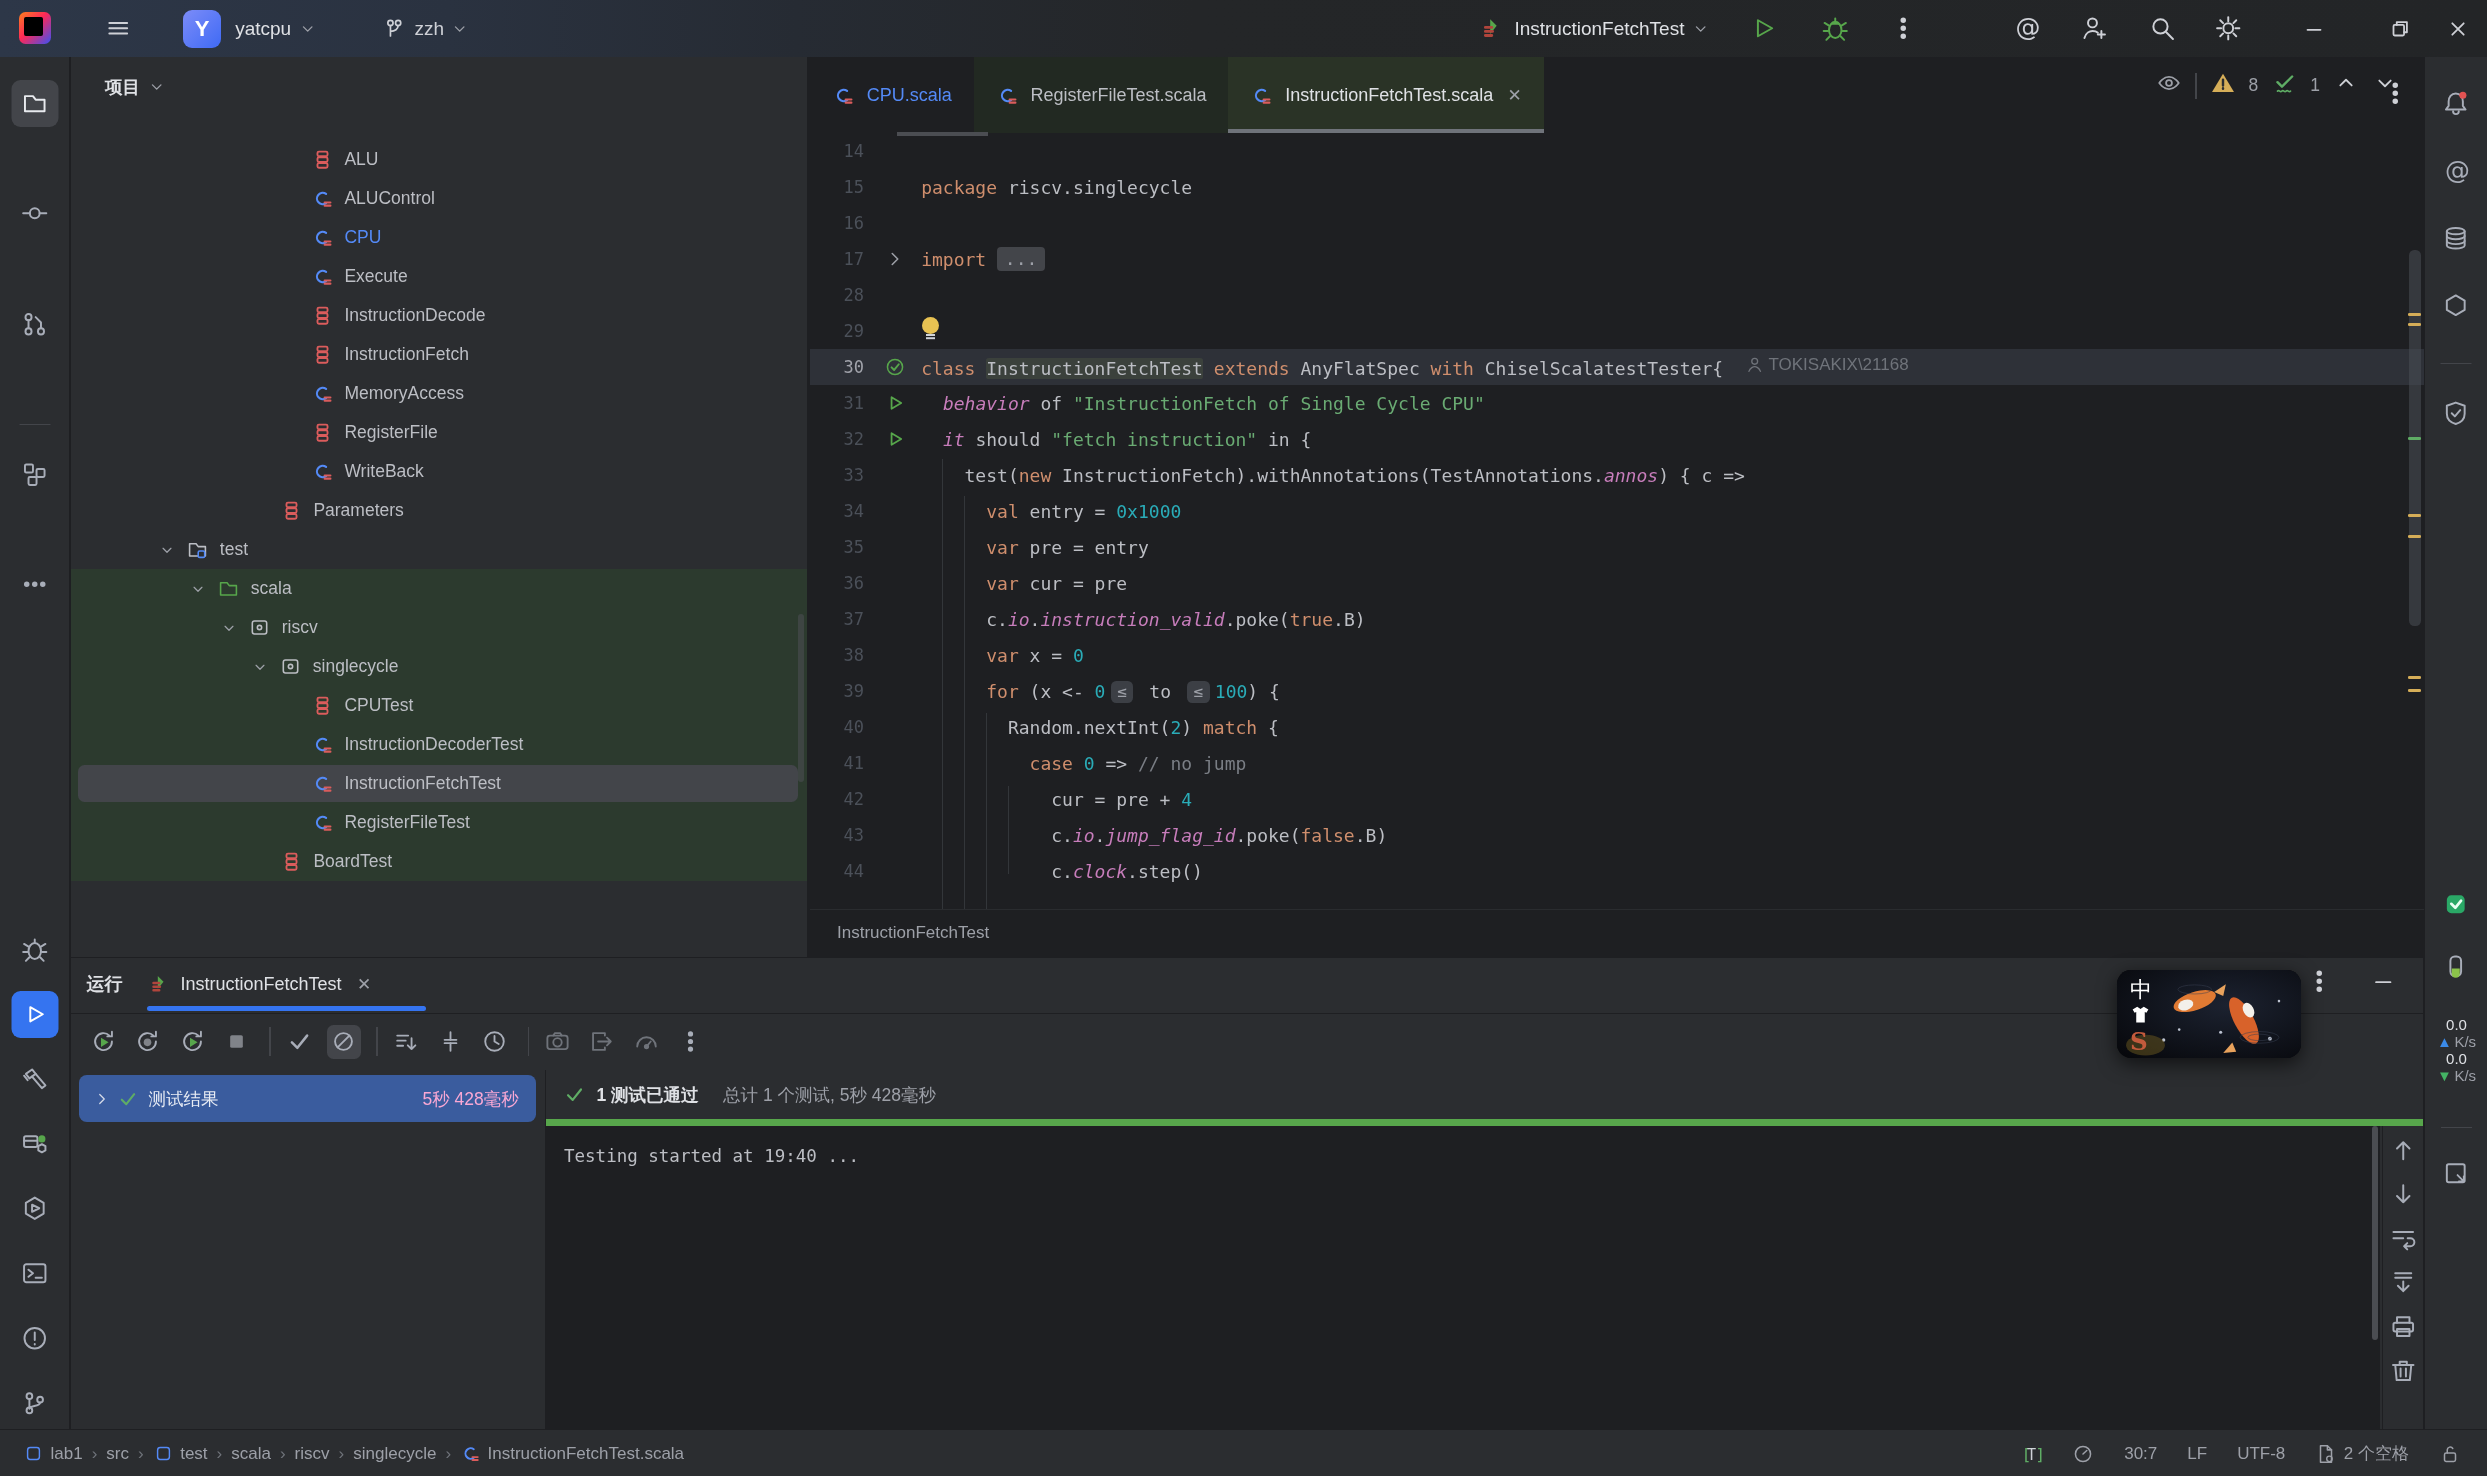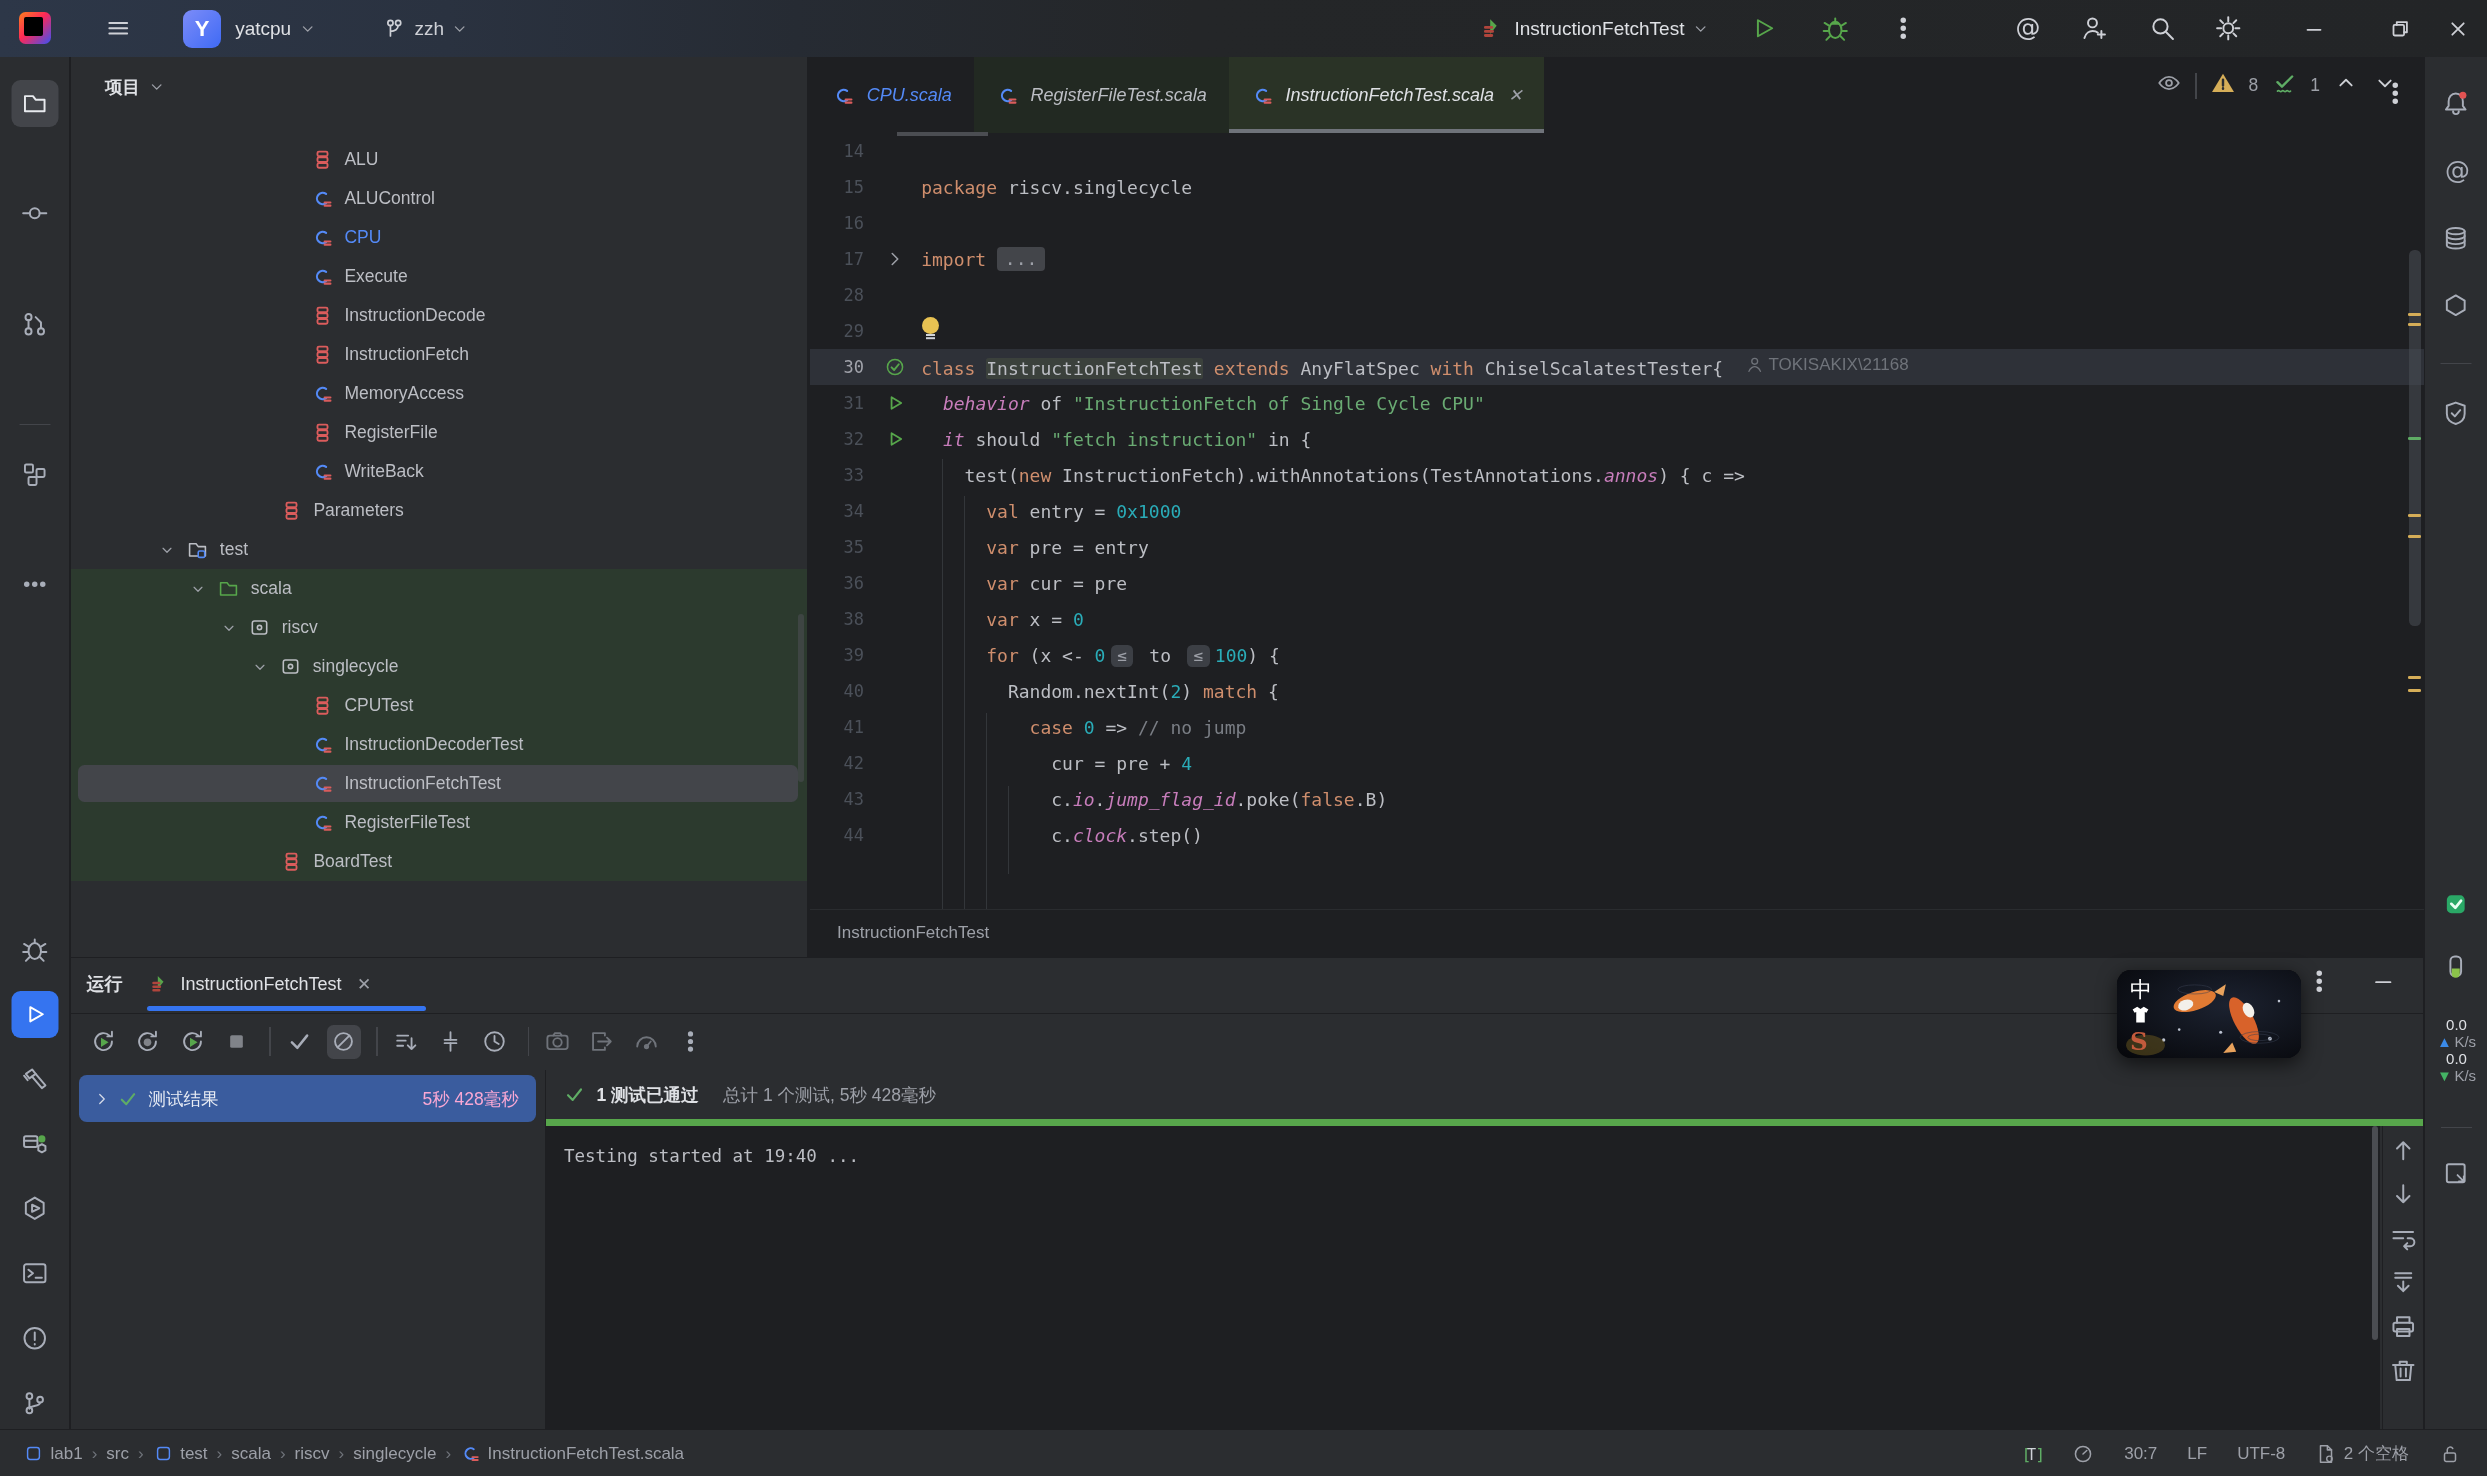--- a/index.html
+++ b/index.html
@@ -53,21 +53,21 @@
   .trow .ticonbox { position:relative; width:23px; height:23px; flex:0 0 23px; }
   .trow .ticonbox svg { width:23px; height:23px; }
   .trow .tchev { position:relative; width:18px; height:18px; margin-right:10.4px; color:#9da0a8; }
   .trow .tchev svg { width:18px; height:18px; }
   .trow .tlabel { position:relative; margin-left:10.4px; white-space:nowrap; }
   #proj-scroll { position:absolute; right:2.6px; top:557px; width:6.5px; height:168px; background:#4b4d52; border-radius:3.2px; opacity:.6; }
 
   
   #editor { position:absolute; left:810px; top:57px; width:1614px; height:900px; background:#1e1f22; }
   #tabbar { position:absolute; left:0; top:0; width:100%; height:76px; display:flex; }
-  .etab { position:relative; height:76px; display:flex; align-items:center; padding:0 22px; font-size:18px; color:#bcbec4; cursor:pointer;font-style:italic; }
+  .etab { position:relative; height:76px; display:flex; align-items:center; padding:0 22px; font-size:18px; color:#bcbec4; cursor:pointer; }
   .etab .eticon { width:23px; height:23px; margin-right:11.7px; }
   .etab .eticon svg { width:23px; height:23px; }
   .etab.testbg { background:#222922; }
   .etab.active { background:#2a3326; color:#dfe1e5; }
   .etab .underline { position:absolute; left:0; bottom:0; width:100%; height:4.5px; background:#6f737a; }
   .etab .closex { margin-left:14.2px; color:#9da0a8; font-size:17px; }
   #tabbar-more { position:absolute; right:14.2px; top:22px; width:28.5px; height:28.5px; color:#ced0d6; }
   #tabbar-more svg { width:100%; height:100%; }
   #tab-hscroll { position:absolute; left:87px; top:75px; width:91px; height:3.9px; background:#4b4d52; }
 
@@ -674,20 +674,21 @@
         <div class="cline"><span class="lnum">31</span><span class="gslot"><svg viewBox="0 0 32 32" fill="none" stroke="currentColor" stroke-width="2.2" stroke-linecap="round" stroke-linejoin="round">
               <path d="M11 7.5l14 8.5-14 8.5z" stroke="#57a64b" stroke-width="2.6"></path>
             </svg></span><span class="ctext"><span class="seg-txt">  </span><span class="seg-mem">behavior</span><span class="seg-txt"> of </span><span class="seg-str">"InstructionFetch of Single Cycle CPU"</span></span></div>
         <div class="cline"><span class="lnum">32</span><span class="gslot"><svg viewBox="0 0 32 32" fill="none" stroke="currentColor" stroke-width="2.2" stroke-linecap="round" stroke-linejoin="round">
               <path d="M11 7.5l14 8.5-14 8.5z" stroke="#57a64b" stroke-width="2.6"></path>
             </svg></span><span class="ctext"><span class="seg-txt">  </span><span class="seg-mem">it</span><span class="seg-txt"> should </span><span class="seg-str">"fetch instruction"</span><span class="seg-txt"> in {</span></span></div>
         <div class="cline"><span class="lnum">33</span><span class="gslot"></span><span class="ctext"><span class="seg-txt">    test(</span><span class="seg-kw">new</span><span class="seg-txt"> InstructionFetch).withAnnotations(TestAnnotations.</span><span class="seg-mem">annos</span><span class="seg-txt">) { c =&gt;</span></span></div>
         <div class="cline"><span class="lnum">34</span><span class="gslot"></span><span class="ctext"><span class="seg-txt">      </span><span class="seg-kw">val</span><span class="seg-txt"> entry = </span><span class="seg-num">0x1000</span></span></div>
         <div class="cline"><span class="lnum">35</span><span class="gslot"></span><span class="ctext"><span class="seg-txt">      </span><span class="seg-kw">var</span><span class="seg-txt"> pre = entry</span></span></div>
         <div class="cline"><span class="lnum">36</span><span class="gslot"></span><span class="ctext"><span class="seg-txt">      </span><span class="seg-kw">var</span><span class="seg-txt"> cur = pre</span></span></div>
+        <div class="cline"><span class="lnum">37</span><span class="gslot"></span><span class="ctext"><span class="seg-txt">      c.</span><span class="seg-mem">io</span><span class="seg-txt">.</span><span class="seg-mem">instruction_valid</span><span class="seg-txt">.poke(</span><span class="seg-kw">true</span><span class="seg-txt">.B)</span></span></div>
         <div class="cline"><span class="lnum">38</span><span class="gslot"></span><span class="ctext"><span class="seg-txt">      </span><span class="seg-kw">var</span><span class="seg-txt"> x = </span><span class="seg-num">0</span></span></div>
         <div class="cline"><span class="lnum">39</span><span class="gslot"></span><span class="ctext"><span class="seg-txt">      </span><span class="seg-kw">for</span><span class="seg-txt"> (x &lt;- </span><span class="seg-num">0</span><span class="seg-inlay">≤</span><span class="seg-txt"> to </span><span class="seg-inlay">≤</span><span class="seg-num">100</span><span class="seg-txt">) {</span></span></div>
         <div class="cline"><span class="lnum">40</span><span class="gslot"></span><span class="ctext"><span class="seg-txt">        Random.nextInt(</span><span class="seg-num">2</span><span class="seg-txt">) </span><span class="seg-kw">match</span><span class="seg-txt"> {</span></span></div>
         <div class="cline"><span class="lnum">41</span><span class="gslot"></span><span class="ctext"><span class="seg-txt">          </span><span class="seg-kw">case </span><span class="seg-num">0</span><span class="seg-txt"> =&gt; </span><span class="seg-com">// no jump</span></span></div>
         <div class="cline"><span class="lnum">42</span><span class="gslot"></span><span class="ctext"><span class="seg-txt">            cur = pre + </span><span class="seg-num">4</span></span></div>
         <div class="cline"><span class="lnum">43</span><span class="gslot"></span><span class="ctext"><span class="seg-txt">            c.</span><span class="seg-mem">io</span><span class="seg-txt">.</span><span class="seg-mem">jump_flag_id</span><span class="seg-txt">.poke(</span><span class="seg-kw">false</span><span class="seg-txt">.B)</span></span></div>
         <div class="cline"><span class="lnum">44</span><span class="gslot"></span><span class="ctext"><span class="seg-txt">            c.</span><span class="seg-mem">clock</span><span class="seg-txt">.step()</span></span></div>
         <div class="iguide" style="left: 132px; top: 326px; height: 450px;"></div>
         <div class="iguide" style="left: 154px; top: 363px; height: 413px;"></div>
         <div class="iguide" style="left: 176px; top: 580px; height: 196px;"></div>

